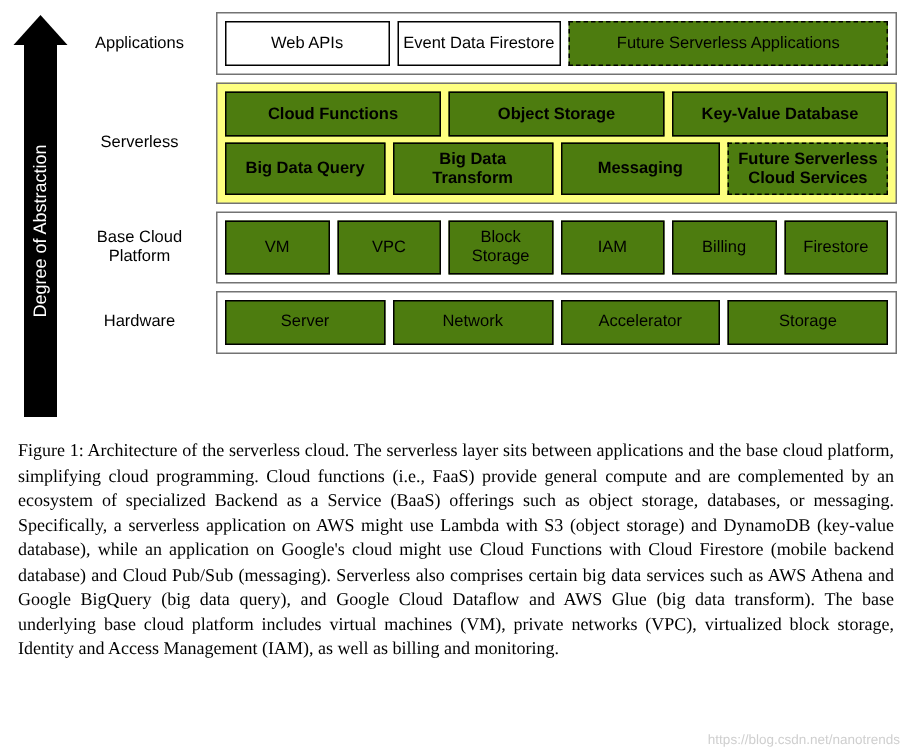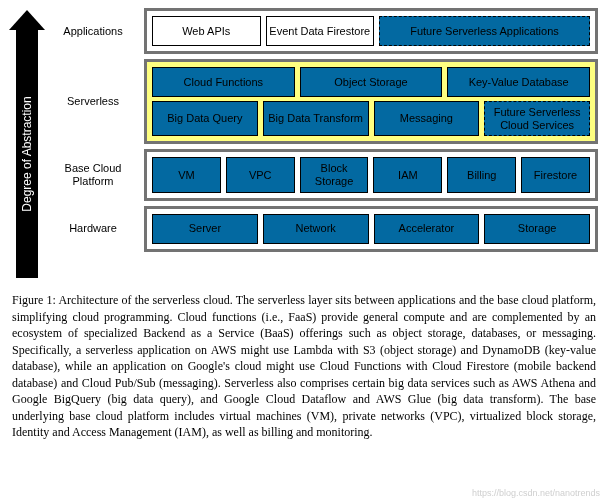--- a/index.html
+++ b/index.html
@@ -67,35 +67,35 @@
     gap: 8px;
   }
   .layer-label {
     width: 86px;
     flex-shrink: 0;
     text-align: center;
     line-height: 1.15;
   }
   .layer-box {
     flex: 1;
-    border: 3px solid #737373;
+    border: 1px solid #737373;
     padding: 5px;
     display: flex;
     flex-direction: column;
     gap: 4px;
   }
-  .highlight { background: #feff80; }
+  .highlight { background: #feff80; font-weight: bold; }
   .row {
     display: flex;
     gap: 5px;
   }
   .cell {
     flex: 1;
     border: 1px solid #000;
-    background: #0369a1;
+    background: #4d7c0f;
     text-align: center;
     padding: 4px 2px;
     line-height: 1.15;
     display: flex;
     align-items: center;
     justify-content: center;
     min-height: 30px;
   }
   .cell.white { background: #fff; }
   .cell.dashed { border: 1px dashed #000; }

